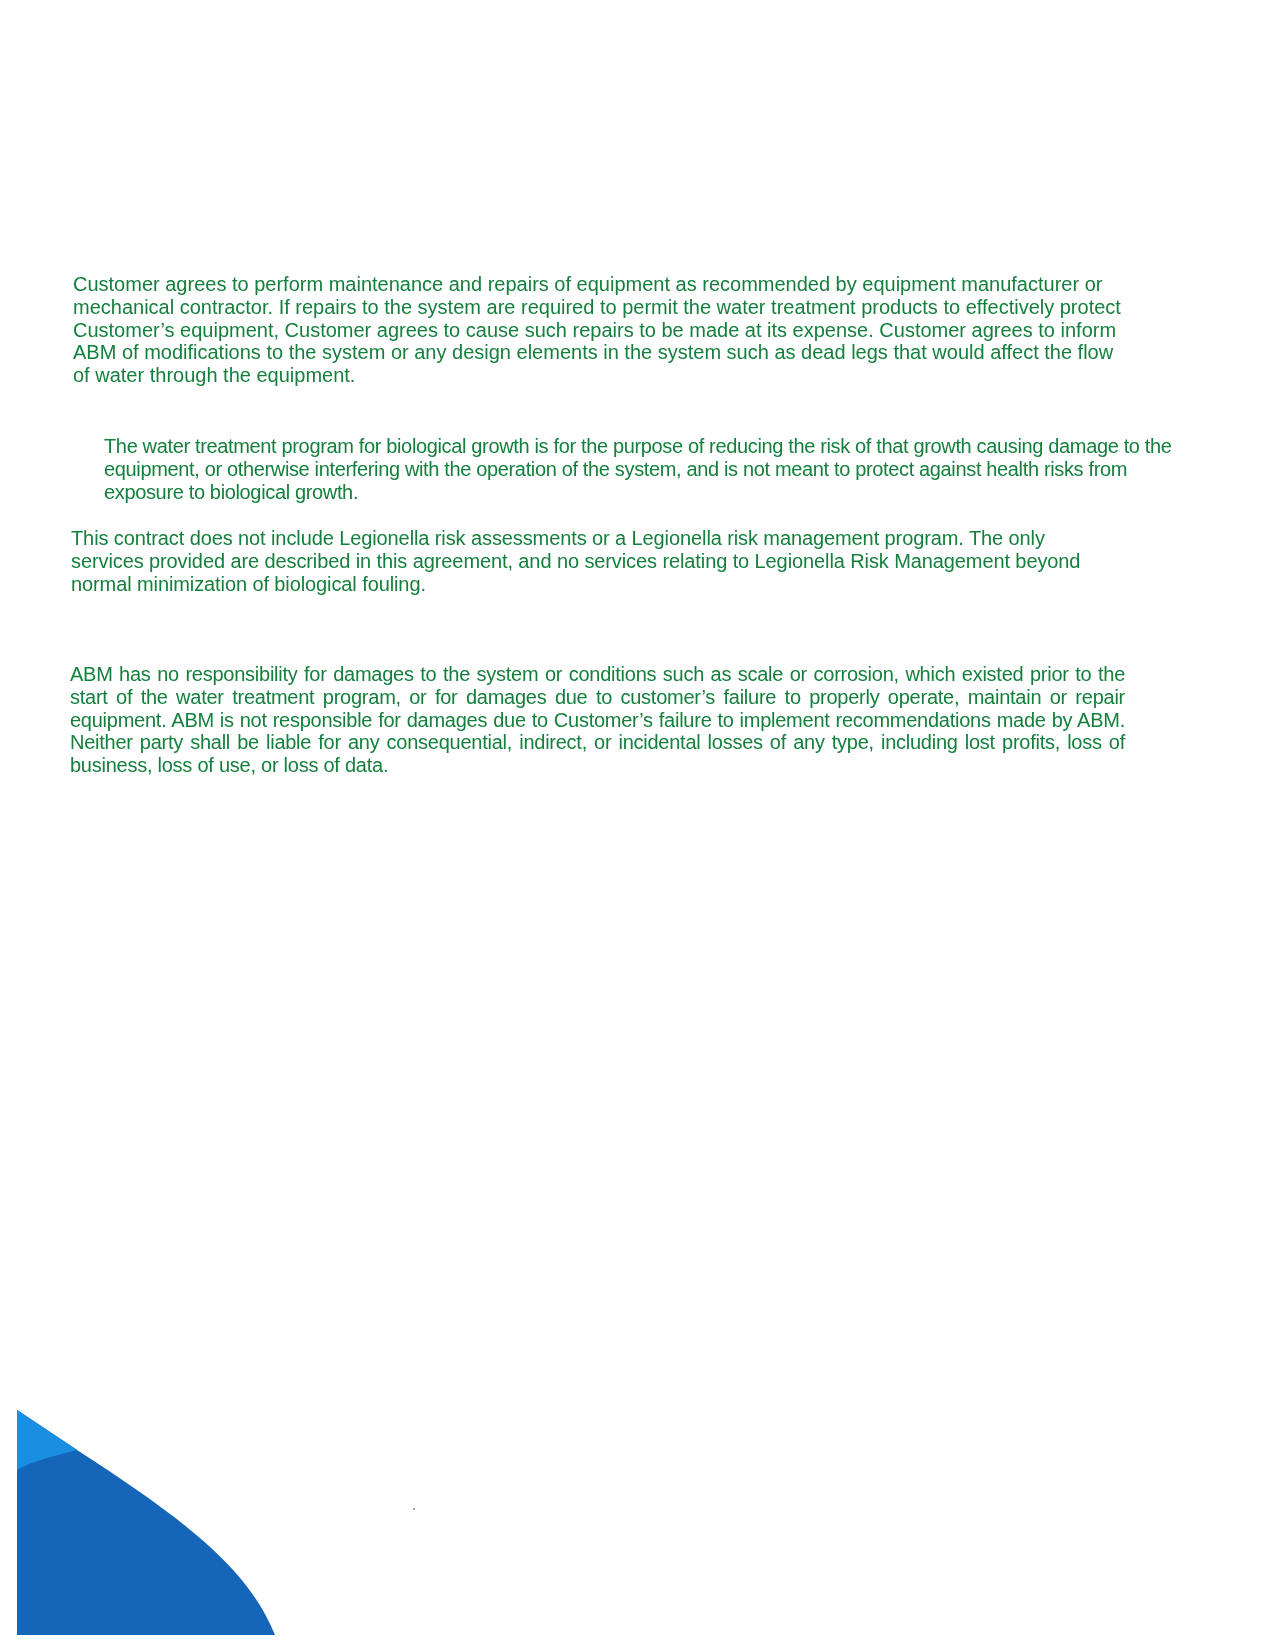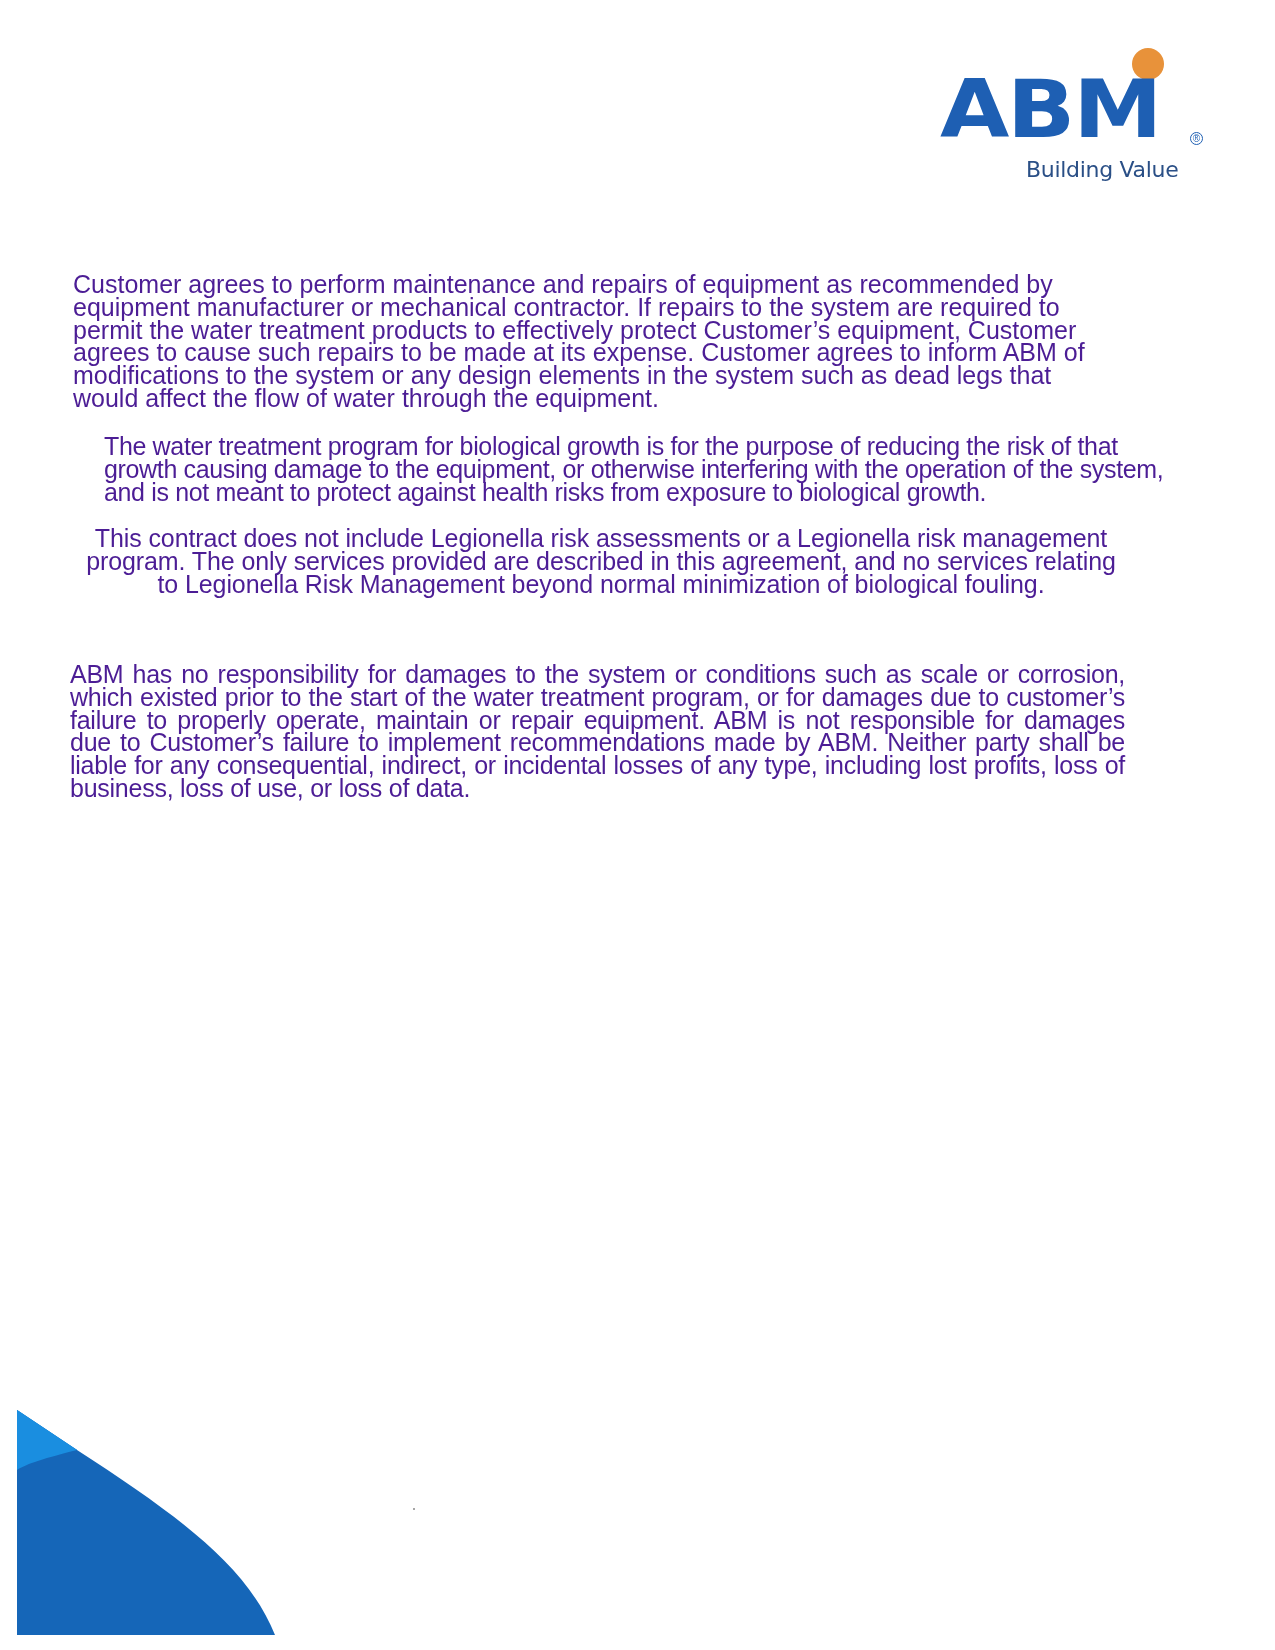--- a/index.html
+++ b/index.html
@@ -73,28 +73,28 @@
       font-size: 22px;
       color: #2a4f86;
       letter-spacing: -0.3px;
       white-space: nowrap;
     }
     
     .para {
       position: absolute;
       left: 73px;
       width: 1075px;
-      font-size: 25px;
+      font-size: 20px;
       line-height: 22.8px;
       margin: 0;
-      color: #4c1d95;
+      color: #15803d;
     }
     .p1 { top: 273px; width: 1050px; }
     .p2 { top: 435px; left: 72px; width: 1080px; letter-spacing: -0.35px; margin-left: 32px; }
-    .p3 { top: 527px; left: 86px; width: 1030px; letter-spacing: -0.1px; text-align: center; }
+    .p3 { top: 527px; left: 71px; width: 1030px; letter-spacing: -0.1px; }
     .p4 { top: 618px; left: 70px; width: 1055px; letter-spacing: -0.25px; text-align: justify; margin-top: 45px; }
     .p5 { top: 754px; left: 70px; width: 800px; }
 
     
     .swoosh {
       position: absolute;
       left: 17px;
       top: 1405px;
       width: 260px;
       height: 230px;
@@ -107,26 +107,20 @@
       height: 2px;
       background: #888;
       border-radius: 50%;
     }
   </style>
 </head>
 <body>
 
 <div class="page">
 
-  <div class="logo">
-    <div class="logo-dot"></div>
-    <div class="logo-text">ABM</div>
-    <div class="logo-reg">®</div>
-    <div class="logo-tagline">Building Value</div>
-  </div>
 
   <p class="para p1">Customer agrees to perform maintenance and repairs of equipment as recommended by equipment manufacturer or mechanical contractor. If repairs to the system are required to permit the water treatment products to effectively protect Customer’s equipment, Customer agrees to cause such repairs to be made at its expense. Customer agrees to inform ABM of modifications to the system or any design elements in the system such as dead legs that would affect the flow of water through the equipment.</p>
   <p class="para p2">The water treatment program for biological growth is for the purpose of reducing the risk of that growth causing damage to the equipment, or otherwise interfering with the operation of the system, and is not meant to protect against health risks from exposure to biological growth.</p>
   <p class="para p3">This contract does not include Legionella risk assessments or a Legionella risk management program. The only services provided are described in this agreement, and no services relating to Legionella Risk Management beyond normal minimization of biological fouling.</p>
   <p class="para p4">ABM has no responsibility for damages to the system or conditions such as scale or corrosion, which existed prior to the start of the water treatment program, or for damages due to customer’s failure to properly operate, maintain or repair equipment. ABM is not responsible for damages due to Customer’s failure to implement recommendations made by ABM. Neither party shall be liable for any consequential, indirect, or incidental losses of any type, including lost profits, loss of business, loss of use, or loss of data.</p>
 
   <svg class="swoosh" viewBox="0 0 260 230" xmlns="http://www.w3.org/2000/svg">
     <path d="M0 5 L0 230 L258 230 C230 160 160 110 60 45 Z" fill="#1566b8"></path>
     <path d="M0 5 L60 45 L0 45 Z" fill="#1a8ee0"></path>
     <path d="M0 5 L60 45 C20 55 8 60 0 65 Z" fill="#1a8ee0"></path>

